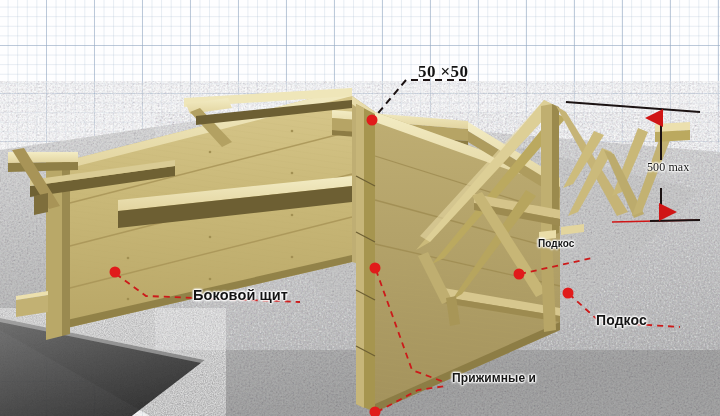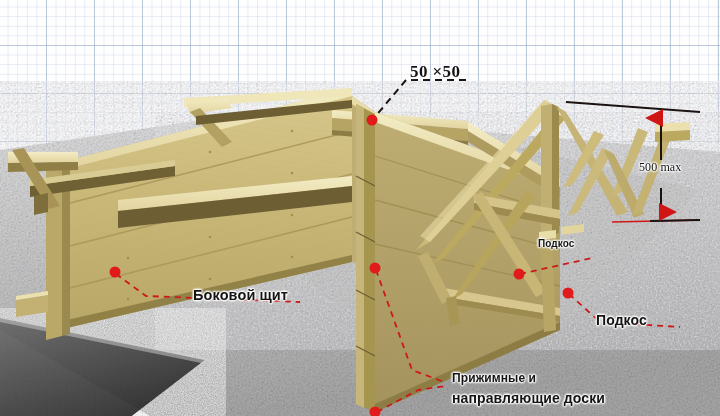--- a/index.html
+++ b/index.html
@@ -49,21 +49,21 @@
     position: absolute;
     color: #141414;
     font-weight: 700;
     white-space: nowrap;
     letter-spacing: 0.1px;
     text-shadow:
       0 0 2px #fdfdfd, 0 0 3px #fdfdfd,
       1px 0 2px #fdfdfd, -1px 0 2px #fdfdfd,
       0 1px 2px #fdfdfd, 0 -1px 2px #fdfdfd;
   }
-  .anno.serif { font-family: "Liberation Serif", serif; }
+  .anno.serif { font-family: "Liberation Serif", serif; margin-left: 8px; }
 
   #label-5050      { left: 410px; top: 62px;  font-size: 17px; font-family: "Liberation Serif", serif; font-weight: 700; letter-spacing: .4px; }
   #label-500max    { left: 639px; top: 160px; font-size: 12px; font-family: "Liberation Serif", serif; font-weight: 400; }
   #label-bokovoy   { left: 154px; top: 287px; font-size: 14.5px; padding-left: 39px; }
   #label-podkos    { left: 538px; top: 238px; font-size: 10px; }
   #label-kolyshek  { left: 596px; top: 312px; font-size: 14px; }
   #label-prizh1    { left: 452px; top: 371px; font-size: 12px; }
   #label-prizh2    { left: 452px; top: 390px; font-size: 14px; }
 
   
@@ -357,15 +357,14 @@
   <div class="anno serif" id="label-500max">500 max</div>
 
   <div class="anno" id="label-bokovoy">Боковой щит</div>
 
   <div class="anno" id="label-podkos">Подкос</div>
 
   <div class="anno" id="label-kolyshek">Подкос</div>
 
   <div class="anno" id="label-prizh1">Прижимные и</div>
 
-  <div class="anno" id="label-prizh2">направляющие доски</div>
 
 </div>
 
 </body></html>

